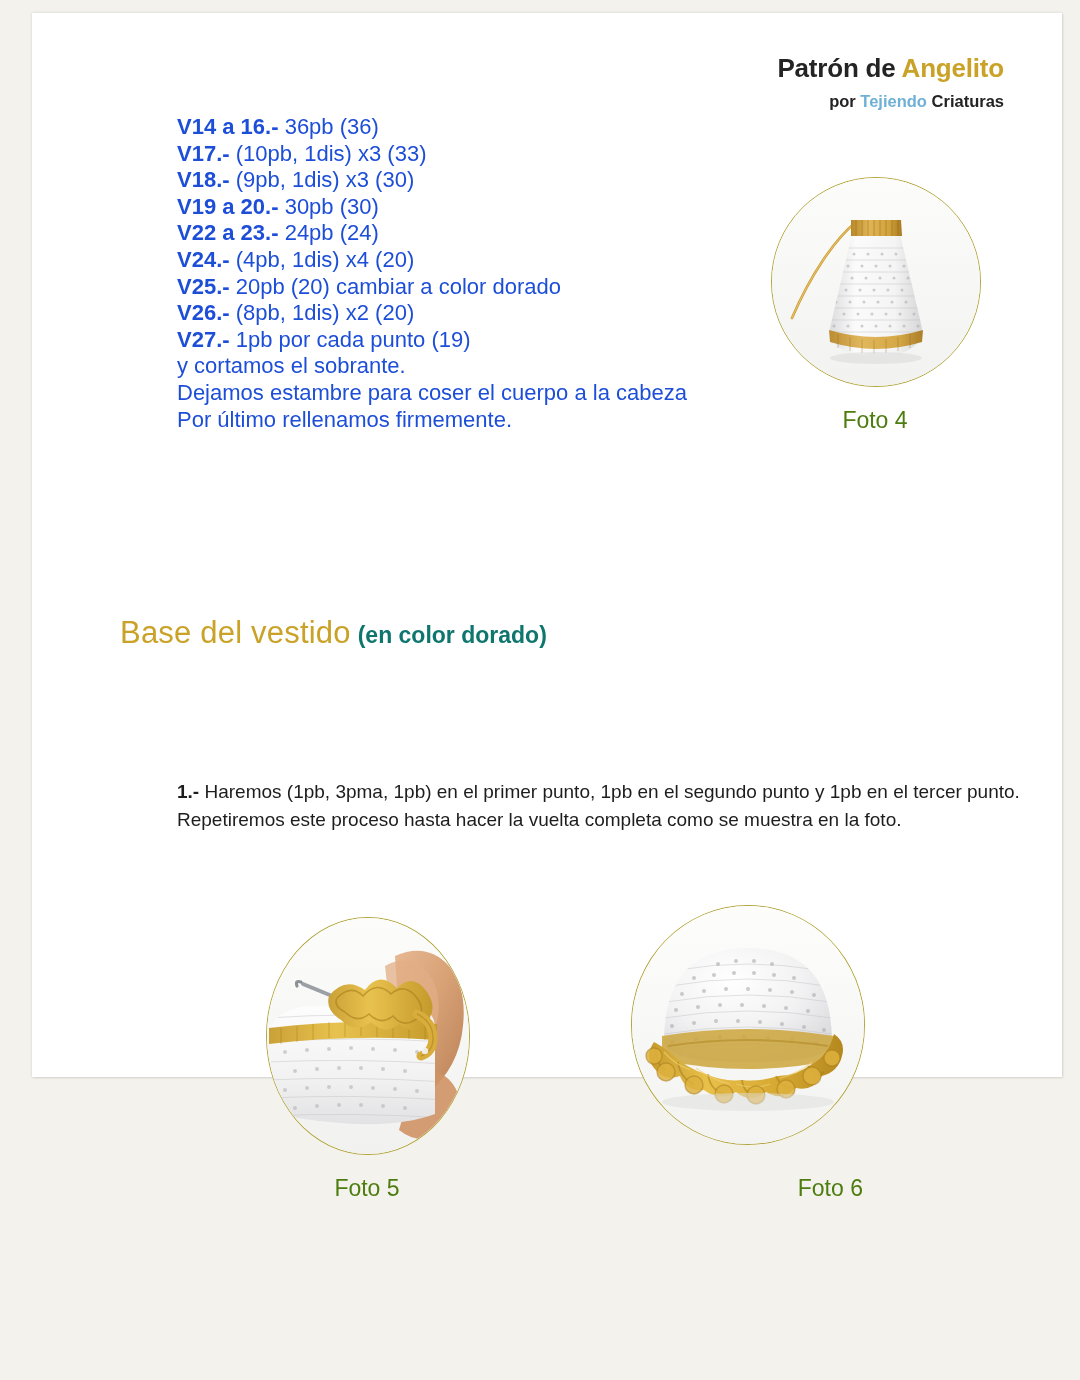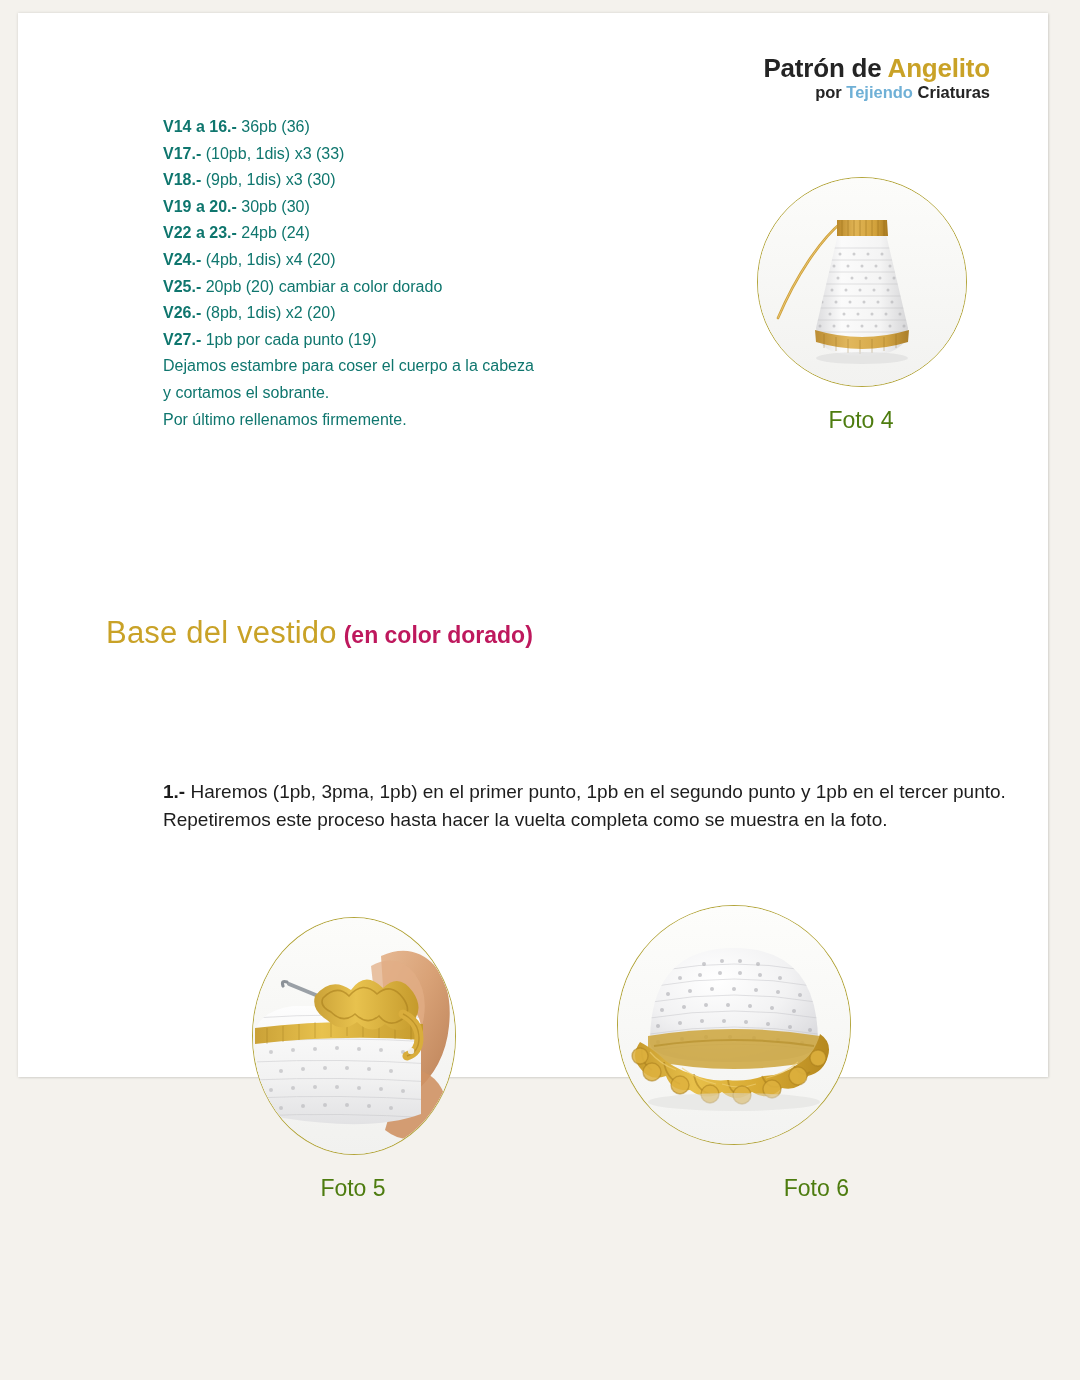--- a/index.html
+++ b/index.html
@@ -12,21 +12,21 @@
     height: 1380px;
     background: #f4f2ed;
     font-family: "Liberation Sans", sans-serif;
     overflow: hidden;
     position: relative;
   }
 
   
   #page {
     position: absolute;
-    left: 18px;
+    left: 32px;
     top: 13px;
     width: 1030px;
     height: 1064px;
     background: #ffffff;
     box-shadow: 0 0 3px rgba(0,0,0,0.13), 1px 1px 2px rgba(0,0,0,0.08);
   }
 
   
   #brand {
     position: absolute;
@@ -40,56 +40,56 @@
     font-weight: bold;
     letter-spacing: -0.2px;
     color: #242424;
     white-space: nowrap;
   }
   .brand-line1 .gold { color: #c9a227; }
   .brand-line2 {
     font-size: 16.5px;
     font-weight: bold;
     color: #242424;
-    margin-top: 3px;
+    margin-top: 12px;
     white-space: nowrap;
   }
   .brand-line2 .blue { color: #6fb0d6; }
 
   
   #rows {
     position: absolute;
     left: 145px;
     top: 101px;
     width: 530px;
   }
   .row-line {
-    font-size: 16px;
+    font-size: 22px;
     line-height: 26.6px;
-    color: #0f766e;
+    color: #1d4ed8;
     white-space: nowrap;
   }
   .row-line .lbl { font-weight: bold; }
 
   
   #section-heading {
     position: absolute;
     left: 88px;
     top: 602px;
     white-space: nowrap;
   }
   #section-heading .head-main {
     font-size: 31px;
     color: #c9a227;
     letter-spacing: 0.2px;
   }
   #section-heading .head-sub {
     font-size: 23px;
     font-weight: bold;
-    color: #be185d;
+    color: #0f766e;
     margin-left: 7px;
   }
 
   
   #para1 {
     position: absolute;
     left: 145px;
     top: 686px;
     width: 830px;
     font-size: 19px;
@@ -155,22 +155,22 @@
   <div id="rows">
       <div class="row-line"><span class="lbl">V14 a 16.-</span> <span>36pb (36)</span></div>
       <div class="row-line"><span class="lbl">V17.-</span> <span>(10pb, 1dis) x3 (33)</span></div>
       <div class="row-line"><span class="lbl">V18.-</span> <span>(9pb, 1dis) x3 (30)</span></div>
       <div class="row-line"><span class="lbl">V19 a 20.-</span> <span>30pb (30)</span></div>
       <div class="row-line"><span class="lbl">V22 a 23.-</span> <span>24pb (24)</span></div>
       <div class="row-line"><span class="lbl">V24.-</span> <span>(4pb, 1dis) x4 (20)</span></div>
       <div class="row-line"><span class="lbl">V25.-</span> <span>20pb (20) cambiar a color dorado</span></div>
       <div class="row-line"><span class="lbl">V26.-</span> <span>(8pb, 1dis) x2 (20)</span></div>
       <div class="row-line"><span class="lbl">V27.-</span> <span>1pb por cada punto (19)</span></div>
+      <div class="row-line"><span>y cortamos el sobrante.</span></div>
       <div class="row-line"><span>Dejamos estambre para coser el cuerpo a la cabeza</span></div>
-      <div class="row-line"><span>y cortamos el sobrante.</span></div>
       <div class="row-line"><span>Por último rellenamos firmemente.</span></div>
     </div>
 
   <div id="section-heading">
     <span class="head-main">Base del vestido</span><span class="head-sub">(en color dorado)</span>
   </div>
 
 
   <div id="para2">
     <span class="lbl">1.-</span>

